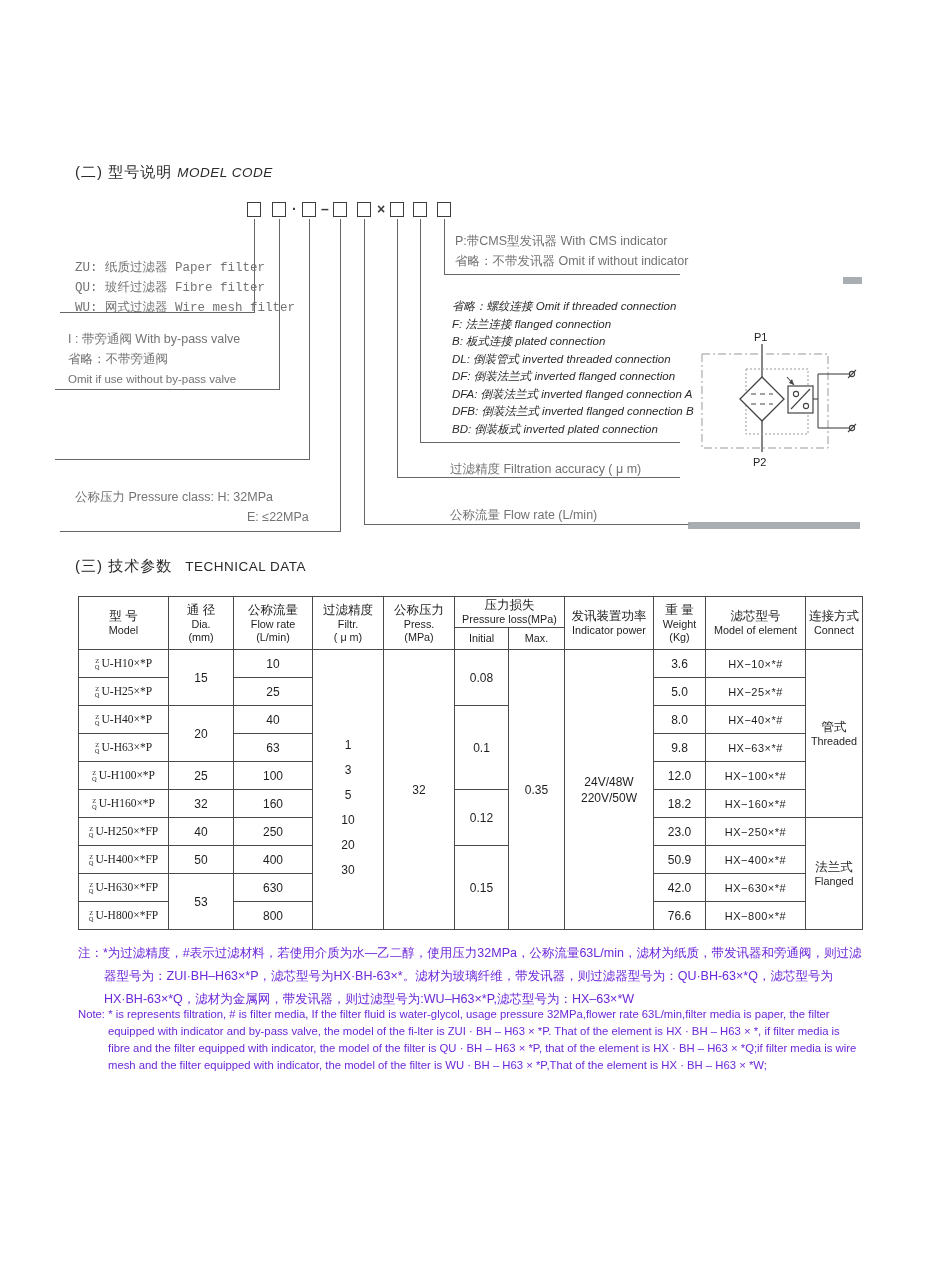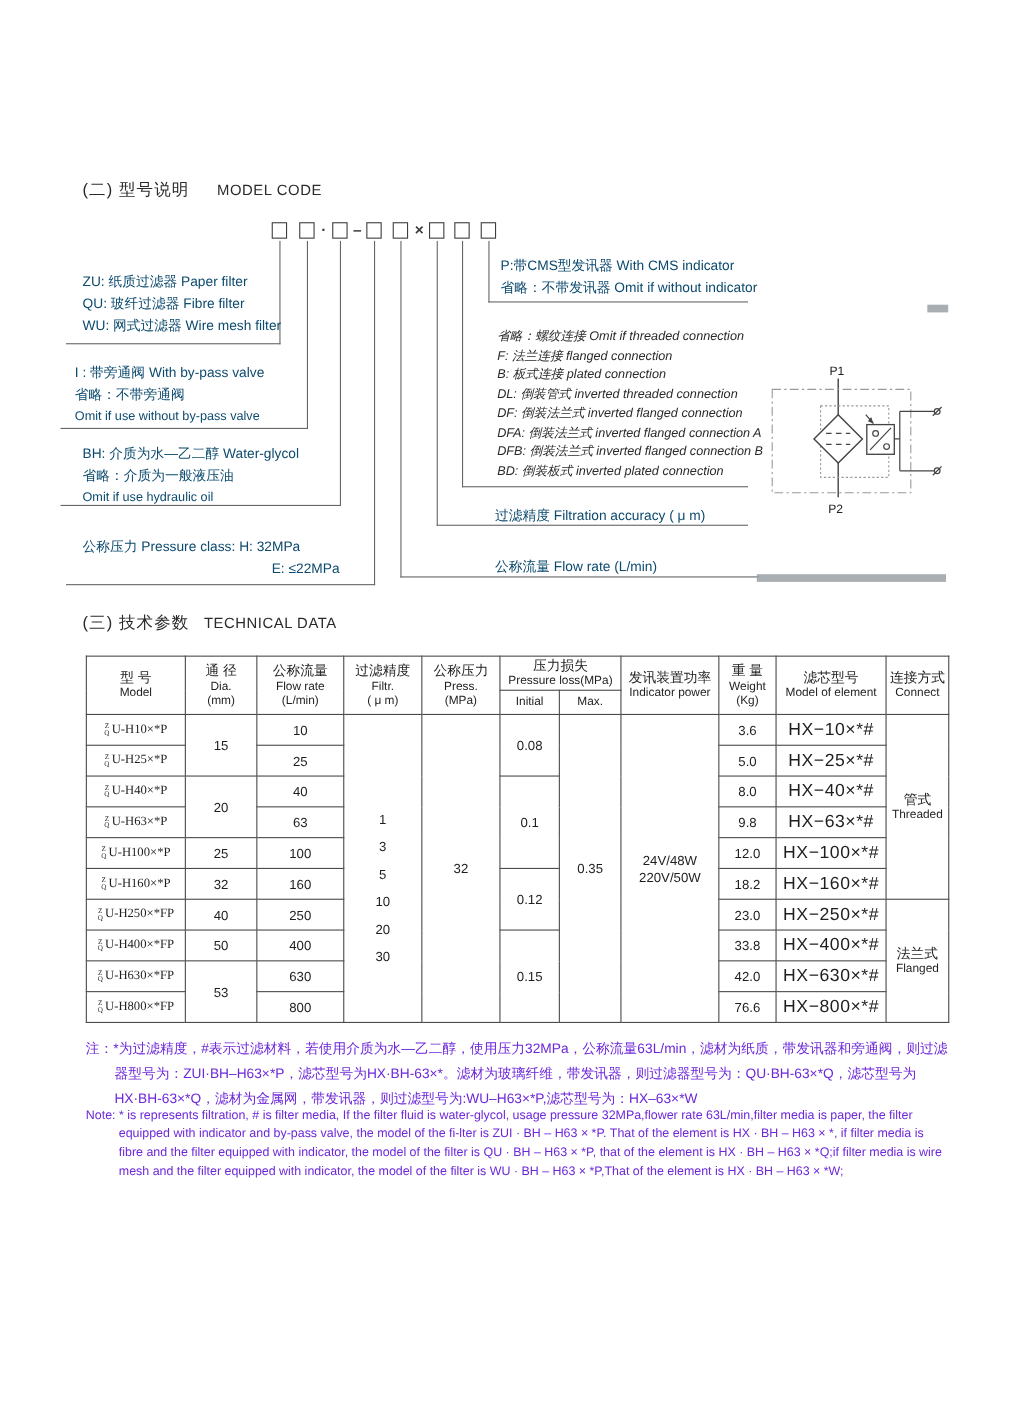--- a/index.html
+++ b/index.html
@@ -11,53 +11,53 @@
   }
   .abs { position:absolute; }
   .sec-title { font-size:15px; color:#2a2a2a; letter-spacing:1px; }
   .sec-title .en { font-size:13.5px; letter-spacing:0.5px; }
 
   
   .mbox { position:absolute; top:202px; width:14px; height:15px; border:1.5px solid #3d3d3d; background:#fff; }
   .msep { position:absolute; top:201px; font-size:14px; color:#3d3d3d; font-weight:bold; }
   .vline { position:absolute; width:1px; background:#666; }
   .hline { position:absolute; height:1px; background:#666; }
-  .lblock { position:absolute; font-size:12.5px; line-height:20px; color:#0c4a6e; white-space:nowrap; }
+  .lblock { position:absolute; font-size:12.5px; line-height:20px; color:#737373; white-space:nowrap; }
   .lblock .sub { font-size:11.5px; }
   .rblock-list { position:absolute; font-size:11.5px; line-height:17.5px; color:#2a2a2a; white-space:nowrap;font-style:italic; }
   .graybar { position:absolute; background:#9aA0a6; opacity:.85; }
 
   
   table.tech { border-collapse:collapse; table-layout:fixed; font-size:12px; color:#1e1e1e; }
   table.tech th, table.tech td { border:1px solid #4a4a4a; text-align:center; vertical-align:middle; padding:0 2px; overflow:hidden; }
   table.tech th { font-weight:normal; }
   .hz { font-size:12.5px; line-height:15px; }
   .he { font-size:10.8px; line-height:13px; }
   tr.body-row { height:28px; }
   .zq { display:inline-flex; flex-direction:column; font-size:6.5px; line-height:6px; margin-right:2px; vertical-align:middle; color:#1e1e1e; }
   .model-cell { text-align:left; padding-left:6px; white-space:nowrap; font-size:11.5px;font-family:Liberation Serif, serif; }
-  .elem-cell { font-size:16px; letter-spacing:0.5px; white-space:nowrap; }
+  .elem-cell { font-size:11px; letter-spacing:0.5px; white-space:nowrap; }
   .filtr-stack { display:flex; flex-direction:column; align-items:center; padding-top:36px; line-height:25px; height:100%; }
   .two-line { line-height:16px; }
 
   
   .note { position:absolute; left:78px; width:786px; color:#6d28d9; }
   .note-zh { font-size:12.5px; line-height:23px; padding-left:26px; text-indent:-26px; }
   .note-en { font-size:11.3px; line-height:17px; padding-left:30px; text-indent:-30px; }
 
   .footer { position:absolute; left:0; width:100%; text-align:center; top:1234px; font-size:13.5px; color:#111; letter-spacing:1px; }
 </style>
 </head>
 <body>
 
 <div class="page">
 
   <div class="abs sec-title" style="left:75px; top:163px;">
     <span>(二) 型号说明</span>
-    <span class="en" style="margin-left:20px;">MODEL CODE</span>
+    <span class="en" style="margin-left:0;font-style:italic;">MODEL CODE</span>
   </div>
 
   <div class="mbox" style="left:247px;"></div>
   <div class="mbox" style="left:272px;"></div>
   <div class="msep" style="left:292px;">·</div>
   <div class="mbox" style="left:302px;"></div>
   <div class="msep" style="left:321px;">–</div>
   <div class="mbox" style="left:333px;"></div>
   <div class="mbox" style="left:357px;"></div>
   <div class="msep" style="left:377px;">×</div>
@@ -67,39 +67,34 @@
 
   <div class="vline" style="left:254px; top:219px; height:94px;"></div>
   <div class="vline" style="left:279px; top:219px; height:171px;"></div>
   <div class="vline" style="left:309px; top:219px; height:241px;"></div>
   <div class="vline" style="left:340px; top:219px; height:313px;"></div>
   <div class="vline" style="left:364px; top:219px; height:306px;"></div>
   <div class="vline" style="left:397px; top:219px; height:259px;"></div>
   <div class="vline" style="left:420px; top:219px; height:224px;"></div>
   <div class="vline" style="left:444px; top:219px; height:56px;"></div>
 
-  <div class="lblock" style="left:75px; top:246px;">
+  <div class="lblock" style="left:75px; top:258px;font-family:Liberation Mono, monospace;">
     <div>ZU: 纸质过滤器  Paper filter</div>
     <div>QU: 玻纤过滤器 Fibre filter</div>
     <div>WU: 网式过滤器 Wire mesh filter</div>
   </div>
   <div class="hline" style="left:60px; top:312px; width:195px;"></div>
 
   <div class="lblock" style="left:68px; top:329px;">
     <div>I : 带旁通阀  With by-pass valve</div>
     <div>省略：不带旁通阀</div>
     <div class="sub">Omit if use without by-pass valve</div>
   </div>
   <div class="hline" style="left:55px; top:389px; width:225px;"></div>
 
-  <div class="lblock" style="left:75px; top:402px;">
-    <div>BH: 介质为水—乙二醇   Water-glycol</div>
-    <div>省略：介质为一般液压油</div>
-    <div class="sub">Omit if use hydraulic oil</div>
-  </div>
   <div class="hline" style="left:55px; top:459px; width:255px;"></div>
 
   <div class="lblock" style="left:75px; top:487px;">
     <div>公称压力 Pressure class: H: 32MPa</div>
     <div style="padding-left:172px;">E: ≤22MPa</div>
   </div>
   <div class="hline" style="left:60px; top:531px; width:281px;"></div>
 
   <div class="lblock" style="left:455px; top:231px;">
     <div>P:带CMS型发讯器  With CMS indicator</div>
@@ -332,21 +327,21 @@
         </td>
       </tr>
       <tr class="body-row">
         <td class="model-cell"><span class="zq">
               <span>Z</span>
               <span>Q</span>
             </span><span>U-H400×*FP</span></td>
         <td>50</td>
         <td>400</td>
         <td rowspan="3">0.15</td>
-        <td>33.8</td>
+        <td>50.9</td>
         <td class="elem-cell">HX−400×*#</td>
       </tr>
       <tr class="body-row">
         <td class="model-cell"><span class="zq">
               <span>Z</span>
               <span>Q</span>
             </span><span>U-H630×*FP</span></td>
         <td rowspan="2">53</td>
         <td>630</td>
         <td>42.0</td>

